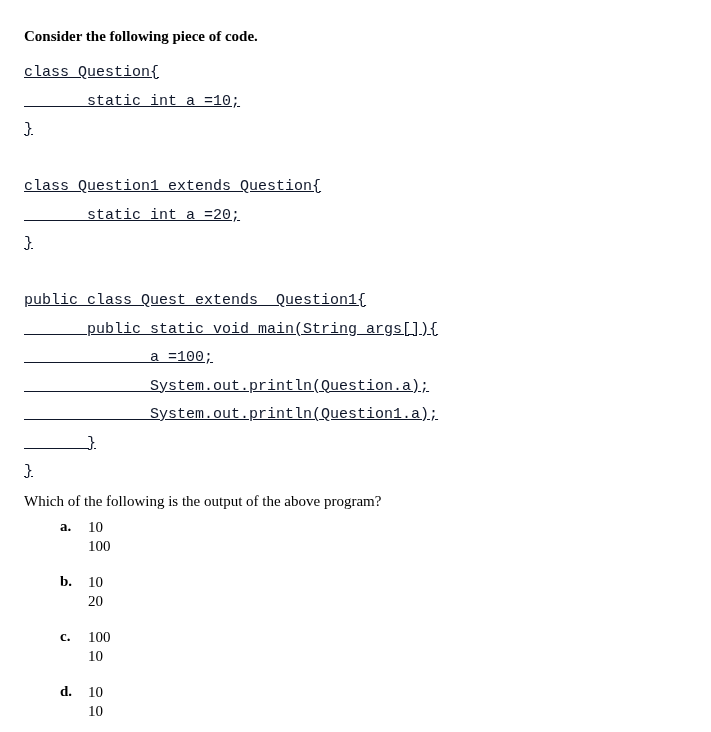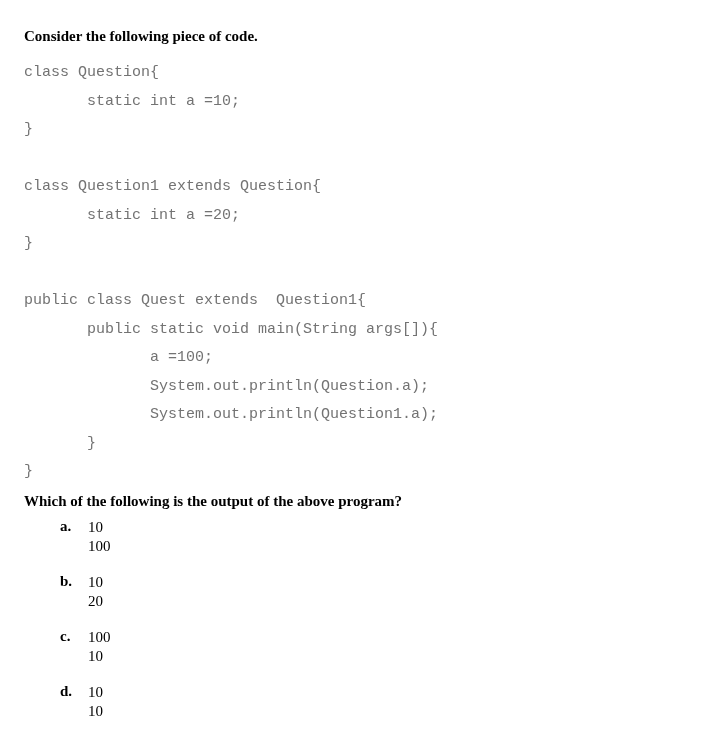--- a/index.html
+++ b/index.html
@@ -16,24 +16,25 @@
     font-weight: bold;
     margin-bottom: 14px;
     margin-top: 8px;
   }
   .code-block {
     font-family: "Courier New", Courier, monospace;
     font-size: 15px;
     line-height: 1.9;
     white-space: pre;
     margin-bottom: 6px;
-    color: #737373;
+    color: #0f172a;
+    text-decoration: underline;
   }
   .question-text {
-    font-weight: bold;
+    font-weight: normal;
     margin-top: 2px;
     margin-bottom: 8px;
   }
   .options {
     padding-left: 36px;
   }
   .option {
     display: flex;
     align-items: flex-start;
     margin-bottom: 16px;

